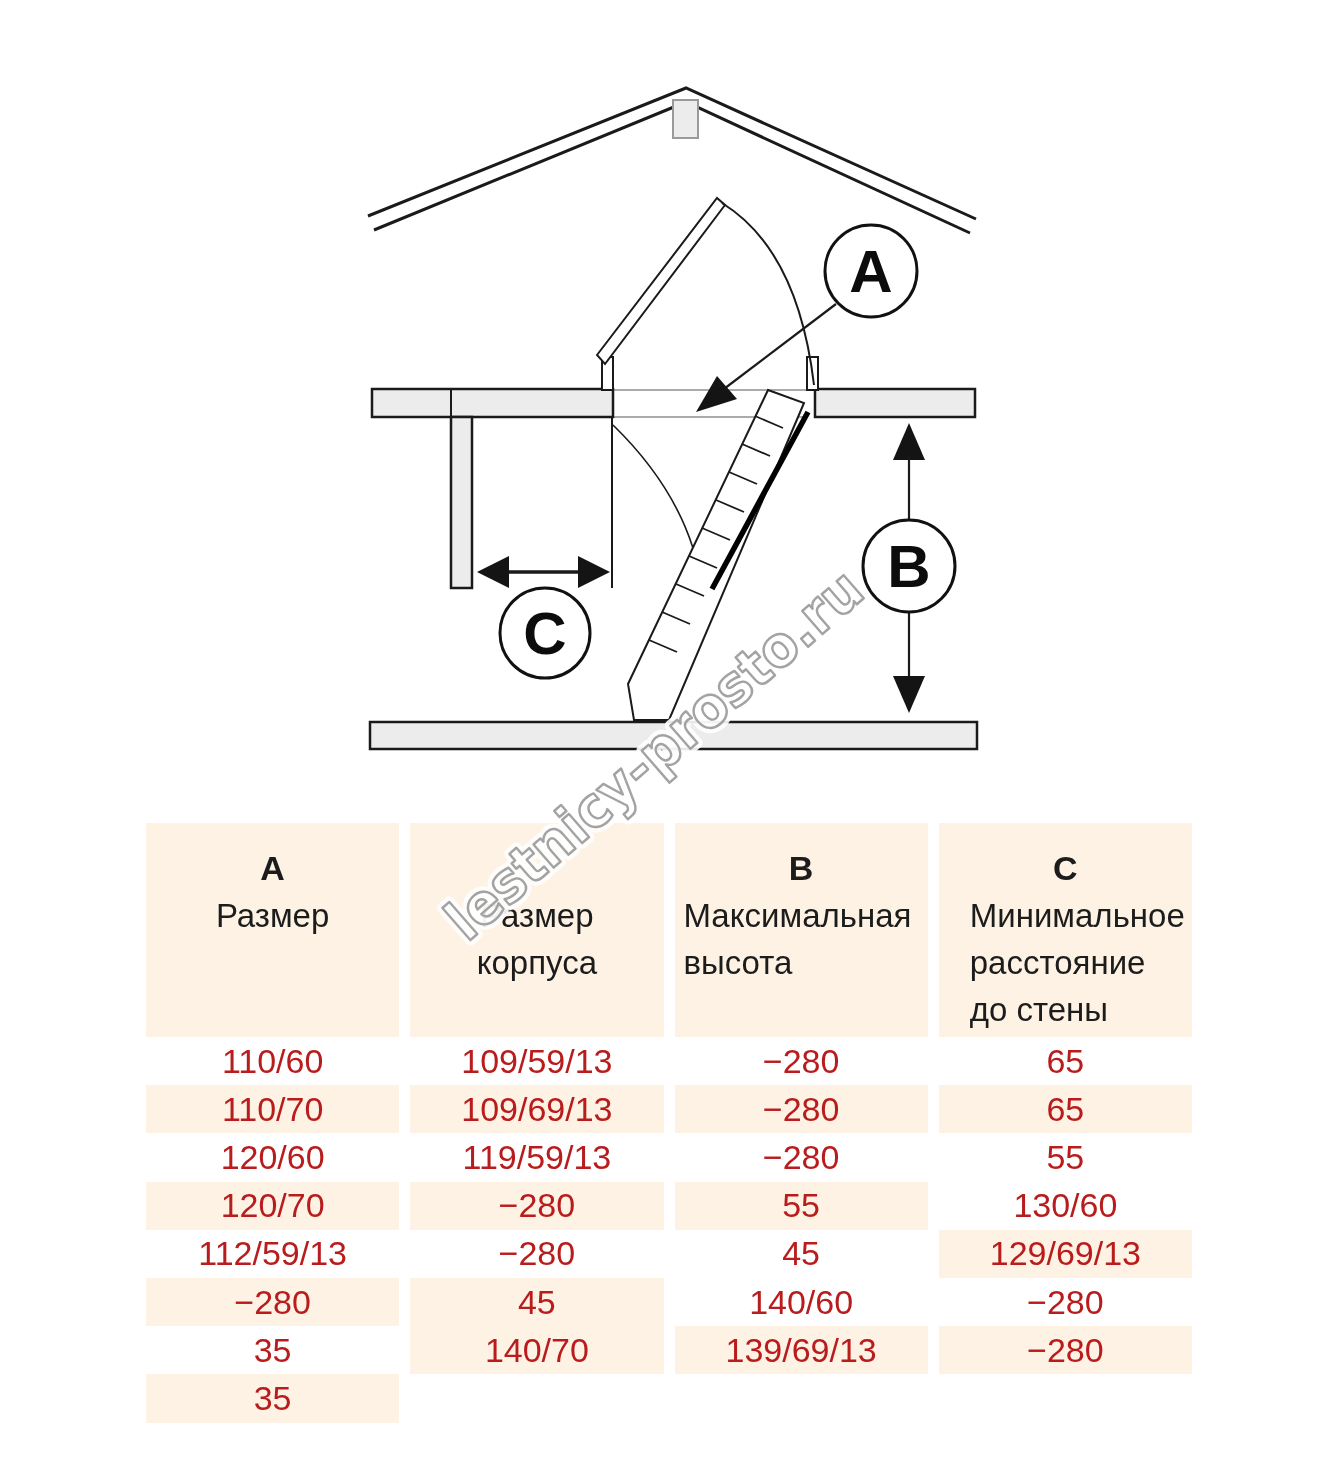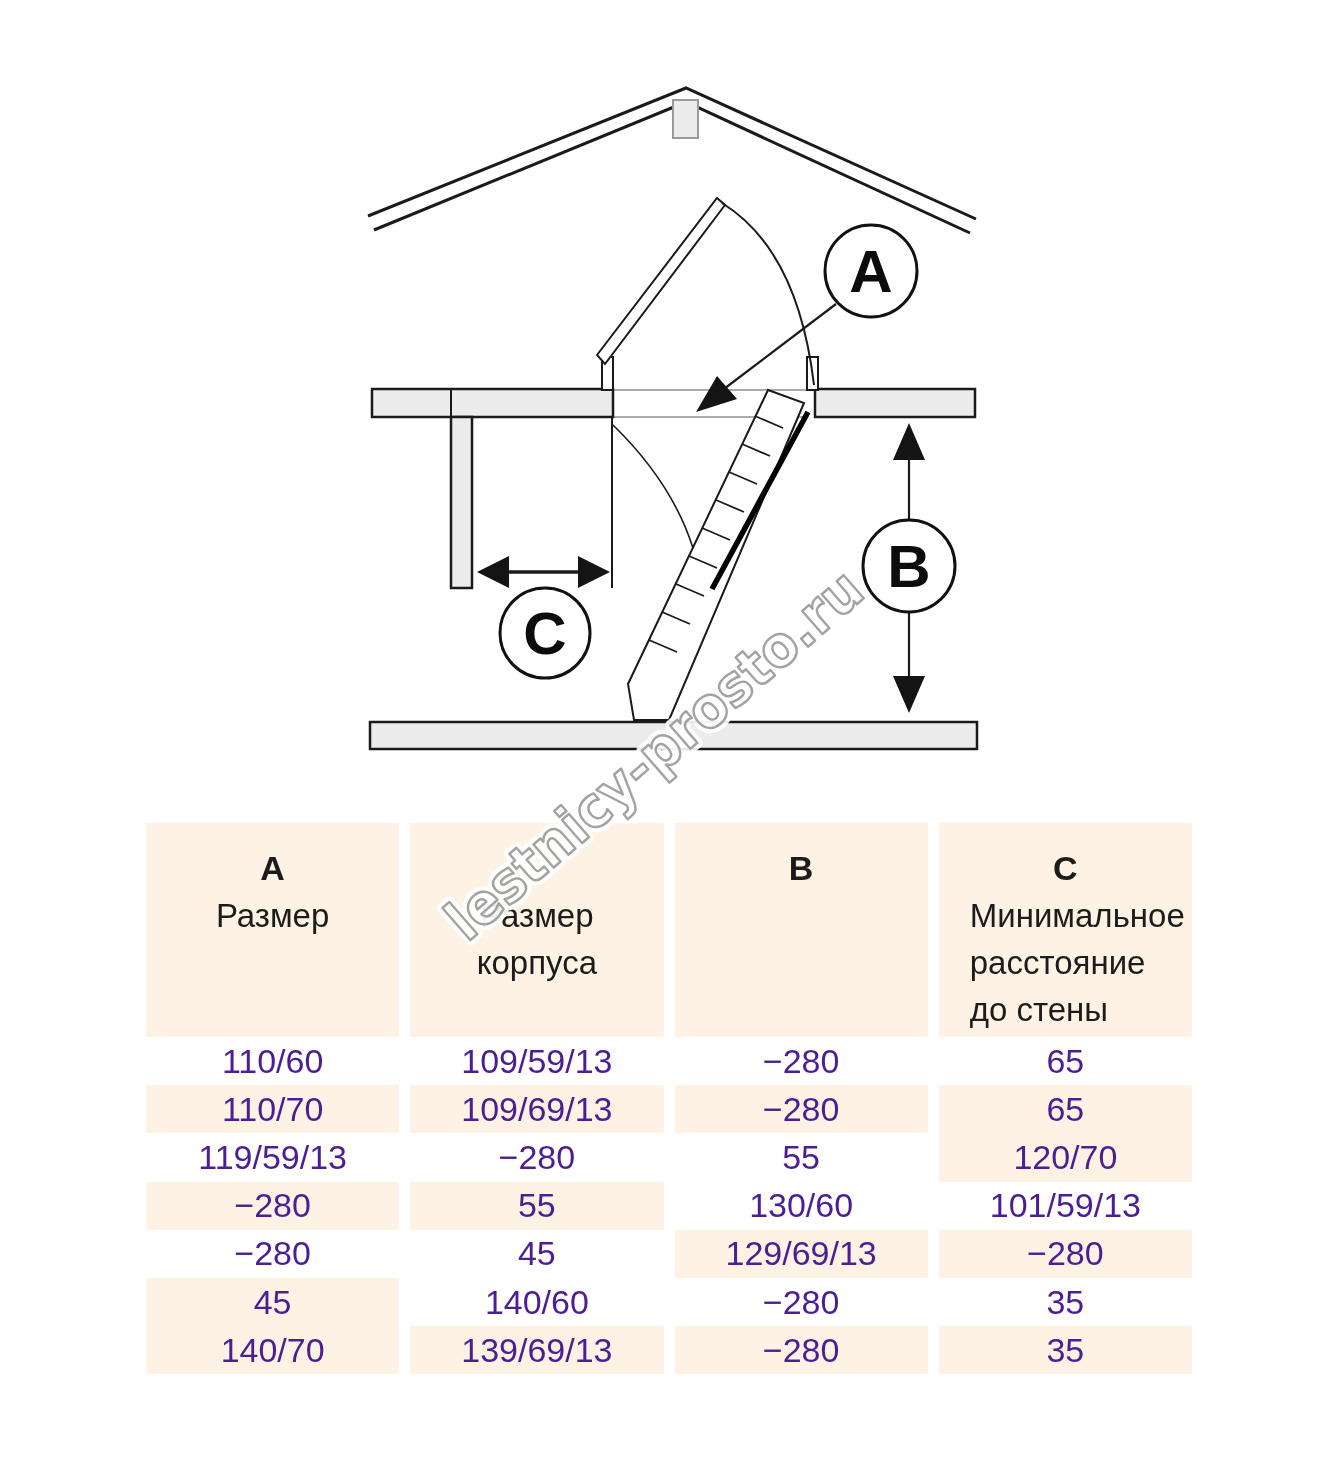--- a/index.html
+++ b/index.html
@@ -43,21 +43,21 @@
   .hcell.align-left .title{
     text-align:left;
     padding-left:9px;
   }
   .hcell.pad-more .title{
     padding-left:31px;
   }
   .cell{
     display:flex;align-items:center;justify-content:center;
     font-size:34px;
-    color:#4c1d95;
+    color:#b91c1c;
     background:#ffffff;
   }
   .cell.alt{
     background:#fdf2e3;
   }
   
   .ln{stroke:#1a1a1a;fill:none;}
   .slab{fill:#ececec;stroke:#1a1a1a;stroke-width:2.5;}
   .thin{stroke:#8f8f8f;stroke-width:1.5;fill:none;}
   .whitebox{fill:#ffffff;stroke:#1a1a1a;stroke-width:2;}
@@ -161,44 +161,47 @@
       <div class="letter">A</div>
       <div class="title">Размер</div>
     </div>
     <div class="hcell">
       <div class="letter"></div>
       <div class="title">Размер
 корпуса</div>
     </div>
     <div class="hcell align-left">
       <div class="letter">B</div>
+      <div class="title">Максимальная
+высота</div>
     </div>
     <div class="hcell align-left pad-more">
       <div class="letter">C</div>
       <div class="title">Минимальное
 расстояние
 до стены</div>
     </div>
 
   <div class="cell">110/60</div>
       <div class="cell">109/59/13</div>
       <div class="cell">−280</div>
       <div class="cell">65</div>
       <div class="cell alt">110/70</div>
       <div class="cell alt">109/69/13</div>
       <div class="cell alt">−280</div>
       <div class="cell alt">65</div>
+      <div class="cell">120/60</div>
       <div class="cell">119/59/13</div>
       <div class="cell">−280</div>
       <div class="cell">55</div>
       <div class="cell alt">120/70</div>
       <div class="cell alt">−280</div>
       <div class="cell alt">55</div>
       <div class="cell">130/60</div>
-      <div class="cell">101/59/13</div>
+      <div class="cell">112/59/13</div>
       <div class="cell">−280</div>
       <div class="cell">45</div>
       <div class="cell alt">129/69/13</div>
       <div class="cell alt">−280</div>
       <div class="cell alt">45</div>
       <div class="cell">140/60</div>
       <div class="cell">−280</div>
       <div class="cell">35</div>
       <div class="cell alt">140/70</div>
       <div class="cell alt">139/69/13</div>

